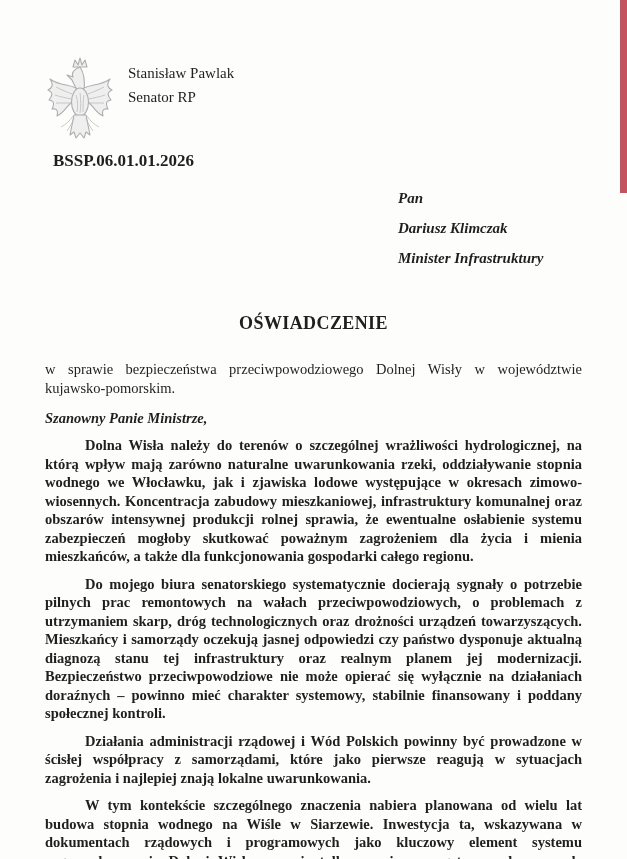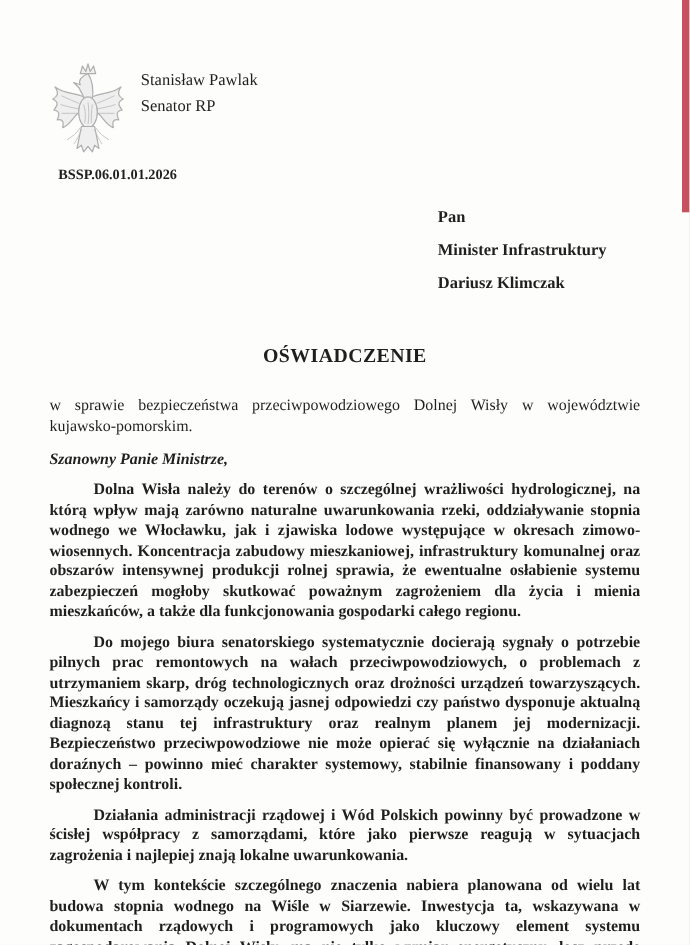--- a/index.html
+++ b/index.html
@@ -25,25 +25,25 @@
     position:absolute;left:128px;top:64px;
     font-size:15px;line-height:19px;
   }
   .sender .line2{margin-top:5px;}
   .place-date{
     position:absolute;left:392px;top:65px;
     font-size:15px;
   }
   .refnum{
     position:absolute;left:53px;top:151px;
-    font-size:13px;font-weight:bold;text-align:center;
+    font-size:17px;font-weight:bold;text-align:center;
   }
   .addressee{
     position:absolute;left:398px;top:183px;
-    font-size:15px;font-weight:bold;line-height:30px;
+    font-size:15px;font-weight:bold;line-height:30px;font-style:italic;
   }
   .doc{
     position:absolute;left:45px;top:314px;
     width:537px;
     font-size:14.5px;line-height:18.5px;
     text-align:justify;
   }
   .doc-title{
     text-align:center;font-weight:bold;
     font-size:18px;letter-spacing:.4px;
@@ -86,22 +86,22 @@
   <div class="sender">
     <div class="line1">Stanisław Pawlak</div>
     <div class="line2">Senator RP</div>
   </div>
 
 
   <div class="refnum">BSSP.06.01.01.2026</div>
 
   <div class="addressee">
     <div>Pan</div>
+    <div>Dariusz Klimczak</div>
     <div>Minister Infrastruktury</div>
-    <div>Dariusz Klimczak</div>
   </div>
 
   <div class="doc">
     <div class="doc-title">OŚWIADCZENIE</div>
     <div class="doc-subject">w sprawie bezpieczeństwa przeciwpowodziowego Dolnej Wisły w województwie kujawsko-pomorskim.</div>
     <div class="doc-greeting">Szanowny Panie Ministrze,</div>
     <p class="body-par">Dolna Wisła należy do terenów o szczególnej wrażliwości hydrologicznej, na którą wpływ mają zarówno naturalne uwarunkowania rzeki, oddziaływanie stopnia wodnego we Włocławku, jak i zjawiska lodowe występujące w okresach zimowo-wiosennych. Koncentracja zabudowy mieszkaniowej, infrastruktury komunalnej oraz obszarów intensywnej produkcji rolnej sprawia, że ewentualne osłabienie systemu zabezpieczeń mogłoby skutkować poważnym zagrożeniem dla życia i mienia mieszkańców, a także dla funkcjonowania gospodarki całego regionu.</p>
     <p class="body-par">Do mojego biura senatorskiego systematycznie docierają sygnały o potrzebie pilnych prac remontowych na wałach przeciwpowodziowych, o problemach z utrzymaniem skarp, dróg technologicznych oraz drożności urządzeń towarzyszących. Mieszkańcy i samorządy oczekują jasnej odpowiedzi czy państwo dysponuje aktualną diagnozą stanu tej infrastruktury oraz realnym planem jej modernizacji. Bezpieczeństwo przeciwpowodziowe nie może opierać się wyłącznie na działaniach doraźnych – powinno mieć charakter systemowy, stabilnie finansowany i poddany społecznej kontroli.</p>
     <p class="body-par">Działania administracji rządowej i Wód Polskich powinny być prowadzone w ścisłej współpracy z samorządami, które jako pierwsze reagują w sytuacjach zagrożenia i najlepiej znają lokalne uwarunkowania.</p>
     <p class="body-par">W tym kontekście szczególnego znaczenia nabiera planowana od wielu lat budowa stopnia wodnego na Wiśle w Siarzewie. Inwestycja ta, wskazywana w dokumentach rządowych i programowych jako kluczowy element systemu zagospodarowania Dolnej Wisły, ma nie tylko wymiar energetyczny, lecz przede wszystkim przeciwpowodziowy i retencyjny. Eksperci podkreślają, że stopień w Siarzewie stanowiłby istotne wsparcie dla funkcjonującego stopnia we Włocławku,</p>

